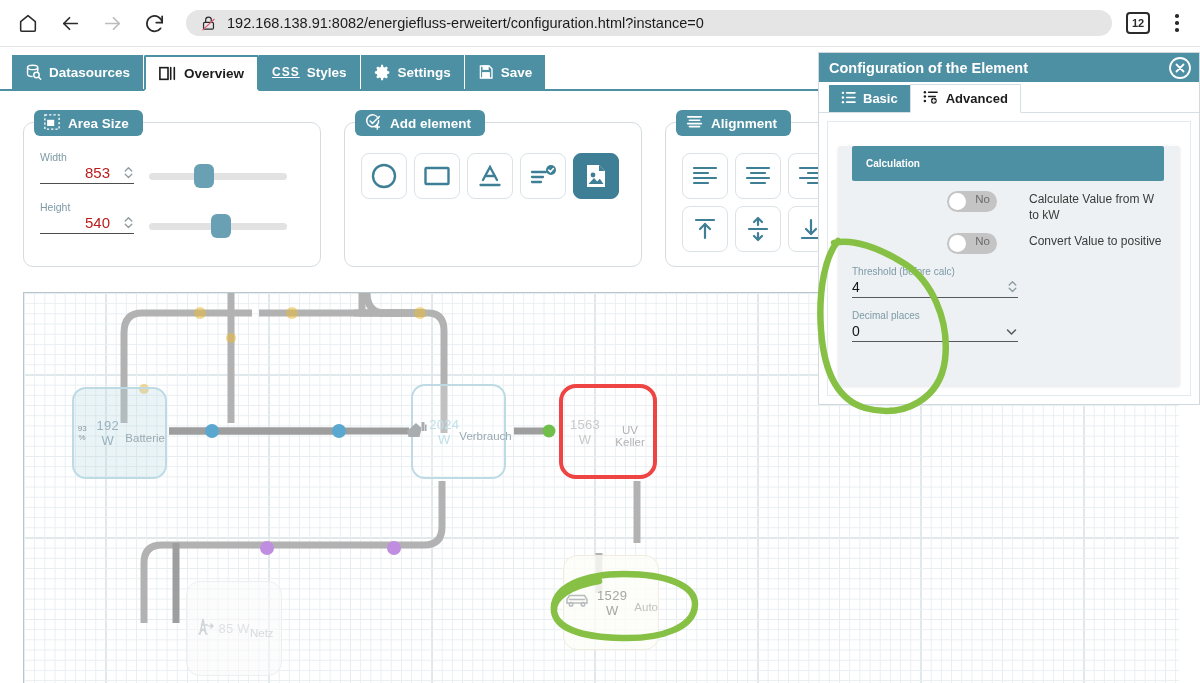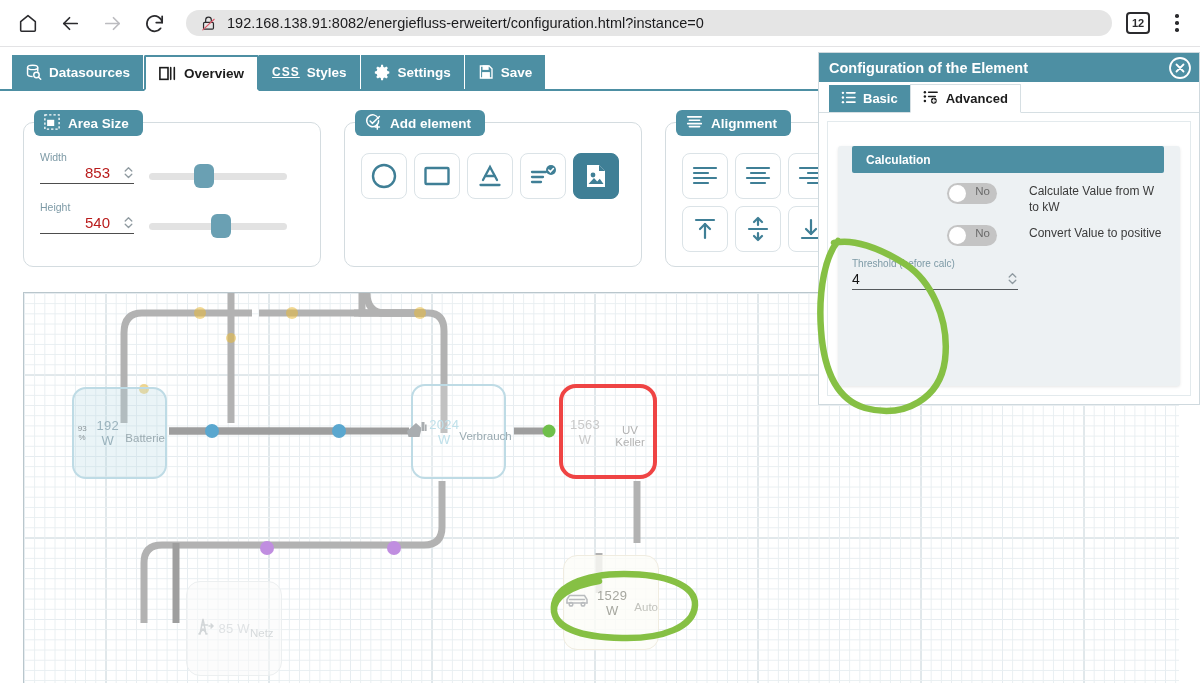--- a/index.html
+++ b/index.html
@@ -157,23 +157,23 @@
     border:1px solid #d6dfe3; border-bottom:1px solid #ffffff;
     height:29px; margin-bottom:-1px; }
   .cfg-body{ position:absolute; left:8px; top:68px; right:8px; bottom:8px;
     background:#ffffff; border:1px solid #e3eaed; padding:10px; }
   .calc-card{
     position:relative; background:#edf1f3; border-radius:3px;
     padding:0 0 16px 0; height:240px;
     box-shadow:0 1px 3px rgba(0,0,0,.10);
   }
   .calc-title{
-    height:27px; background:#4d8fa3; color:#ffffff;
+    height:35px; background:#4d8fa3; color:#ffffff;
     display:flex; align-items:center; padding:0 14px;
-    font-size:12px; font-weight:bold; margin:14px 16px 0 14px;
+    font-size:10px; font-weight:bold; margin:14px 16px 0 14px;
     border-radius:2px;
   }
   .sw-row{ display:flex; align-items:flex-start; padding:0 16px 0 14px; margin-top:10px;justify-content:flex-end;}
   .switch{
     width:50px; height:21px; border-radius:11px; background:#c4c4c4;
     position:relative; flex:0 0 auto;
   }
   .switch .k{ position:absolute; left:2px; top:2px; width:17px; height:17px;
     border-radius:50%; background:#ffffff; }
   .switch .t{ position:absolute; right:7px; top:2px; font-size:11.5px; color:#6b6b6b; }
@@ -589,19 +589,30 @@
           <span class="v">4</span>
           <span class="spin">
             <svg width="11" height="15" viewBox="0 0 11 15" fill="none" stroke="#8f9aa0" stroke-width="1.3" stroke-linecap="round" stroke-linejoin="round">
                 <path d="m2.2 6 3.3-3.3L8.8 6"></path>
                 <path d="m2.2 9.2 3.3 3.3 3.3-3.3"></path>
               </svg>
           </span>
         </div>
       </div>
 
+      <div class="cfg-field">
+        <div class="lab">Decimal places</div>
+        <div class="row">
+          <span class="v">0</span>
+          <span class="spin">
+            <svg width="13" height="13" viewBox="0 0 13 13" fill="none" stroke="#55595c" stroke-width="1.5" stroke-linecap="round" stroke-linejoin="round">
+                <path d="m2.5 5 4 4 4-4"></path>
+              </svg>
+          </span>
+        </div>
+      </div>
     </div>
   </div>
 </div>
 
 <svg class="green-ann" width="1200" height="683">
   <path d="M838 241 C826 255 818 288 821 330 C824 372 838 400 865 408 C905 419 940 398 945 360 C950 318 930 280 905 264 C880 248 852 238 834 243" fill="none" stroke="#86c044" stroke-width="6.5" stroke-linecap="round"></path>
 </svg>
 
 </body></html>

